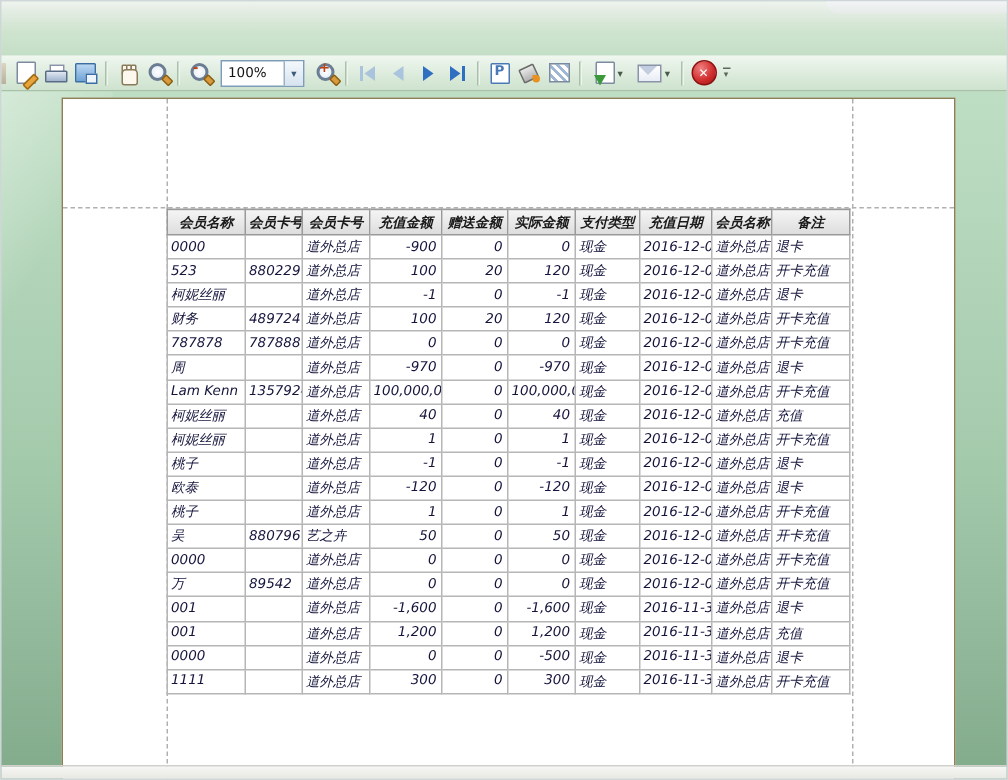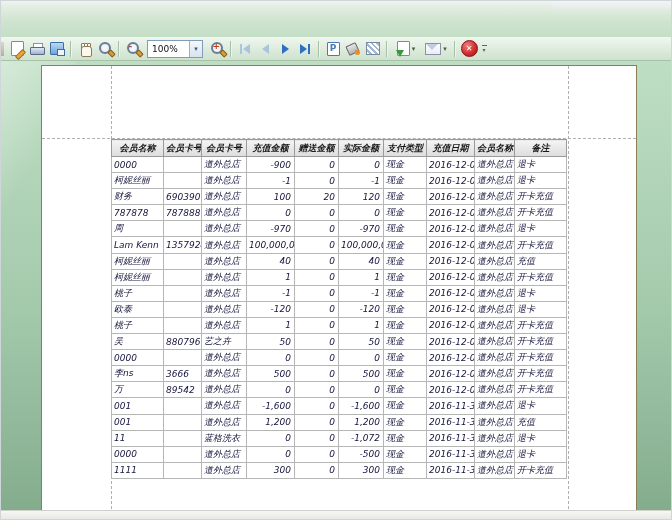--- a/index.html
+++ b/index.html
@@ -273,34 +273,46 @@
               <td>道外总店</td>
               <td class="num">-900</td>
               <td class="num">0</td>
               <td class="num">0</td>
               <td>现金</td>
               <td>2016-12-0</td>
               <td>道外总店</td>
               <td>退卡</td>
             </tr>
             <tr>
+              <td>523</td>
+              <td>880229</td>
+              <td>道外总店</td>
+              <td class="num">100</td>
+              <td class="num">20</td>
+              <td class="num">120</td>
+              <td>现金</td>
+              <td>2016-12-0</td>
+              <td>道外总店</td>
+              <td>开卡充值</td>
+            </tr>
+            <tr>
               <td>柯妮丝丽</td>
               <td></td>
               <td>道外总店</td>
               <td class="num">-1</td>
               <td class="num">0</td>
               <td class="num">-1</td>
               <td>现金</td>
               <td>2016-12-0</td>
               <td>道外总店</td>
               <td>退卡</td>
             </tr>
             <tr>
               <td>财务</td>
-              <td>690390</td>
+              <td>489724</td>
               <td>道外总店</td>
               <td class="num">100</td>
               <td class="num">20</td>
               <td class="num">120</td>
               <td>现金</td>
               <td>2016-12-0</td>
               <td>道外总店</td>
               <td>开卡充值</td>
             </tr>
             <tr>
@@ -417,32 +429,20 @@
               <td>道外总店</td>
               <td class="num">0</td>
               <td class="num">0</td>
               <td class="num">0</td>
               <td>现金</td>
               <td>2016-12-0</td>
               <td>道外总店</td>
               <td>开卡充值</td>
             </tr>
             <tr>
-              <td>李ns</td>
-              <td>3666</td>
-              <td>道外总店</td>
-              <td class="num">500</td>
-              <td class="num">0</td>
-              <td class="num">500</td>
-              <td>现金</td>
-              <td>2016-12-0</td>
-              <td>道外总店</td>
-              <td>开卡充值</td>
-            </tr>
-            <tr>
               <td>万</td>
               <td>89542</td>
               <td>道外总店</td>
               <td class="num">0</td>
               <td class="num">0</td>
               <td class="num">0</td>
               <td>现金</td>
               <td>2016-12-0</td>
               <td>道外总店</td>
               <td>开卡充值</td>
@@ -465,32 +465,20 @@
               <td>道外总店</td>
               <td class="num">1,200</td>
               <td class="num">0</td>
               <td class="num">1,200</td>
               <td>现金</td>
               <td>2016-11-3</td>
               <td>道外总店</td>
               <td>充值</td>
             </tr>
             <tr>
-              <td>11</td>
-              <td></td>
-              <td>蓝格洗衣</td>
-              <td class="num">0</td>
-              <td class="num">0</td>
-              <td class="num">-1,072</td>
-              <td>现金</td>
-              <td>2016-11-3</td>
-              <td>道外总店</td>
-              <td>退卡</td>
-            </tr>
-            <tr>
               <td>0000</td>
               <td></td>
               <td>道外总店</td>
               <td class="num">0</td>
               <td class="num">0</td>
               <td class="num">-500</td>
               <td>现金</td>
               <td>2016-11-3</td>
               <td>道外总店</td>
               <td>退卡</td>

